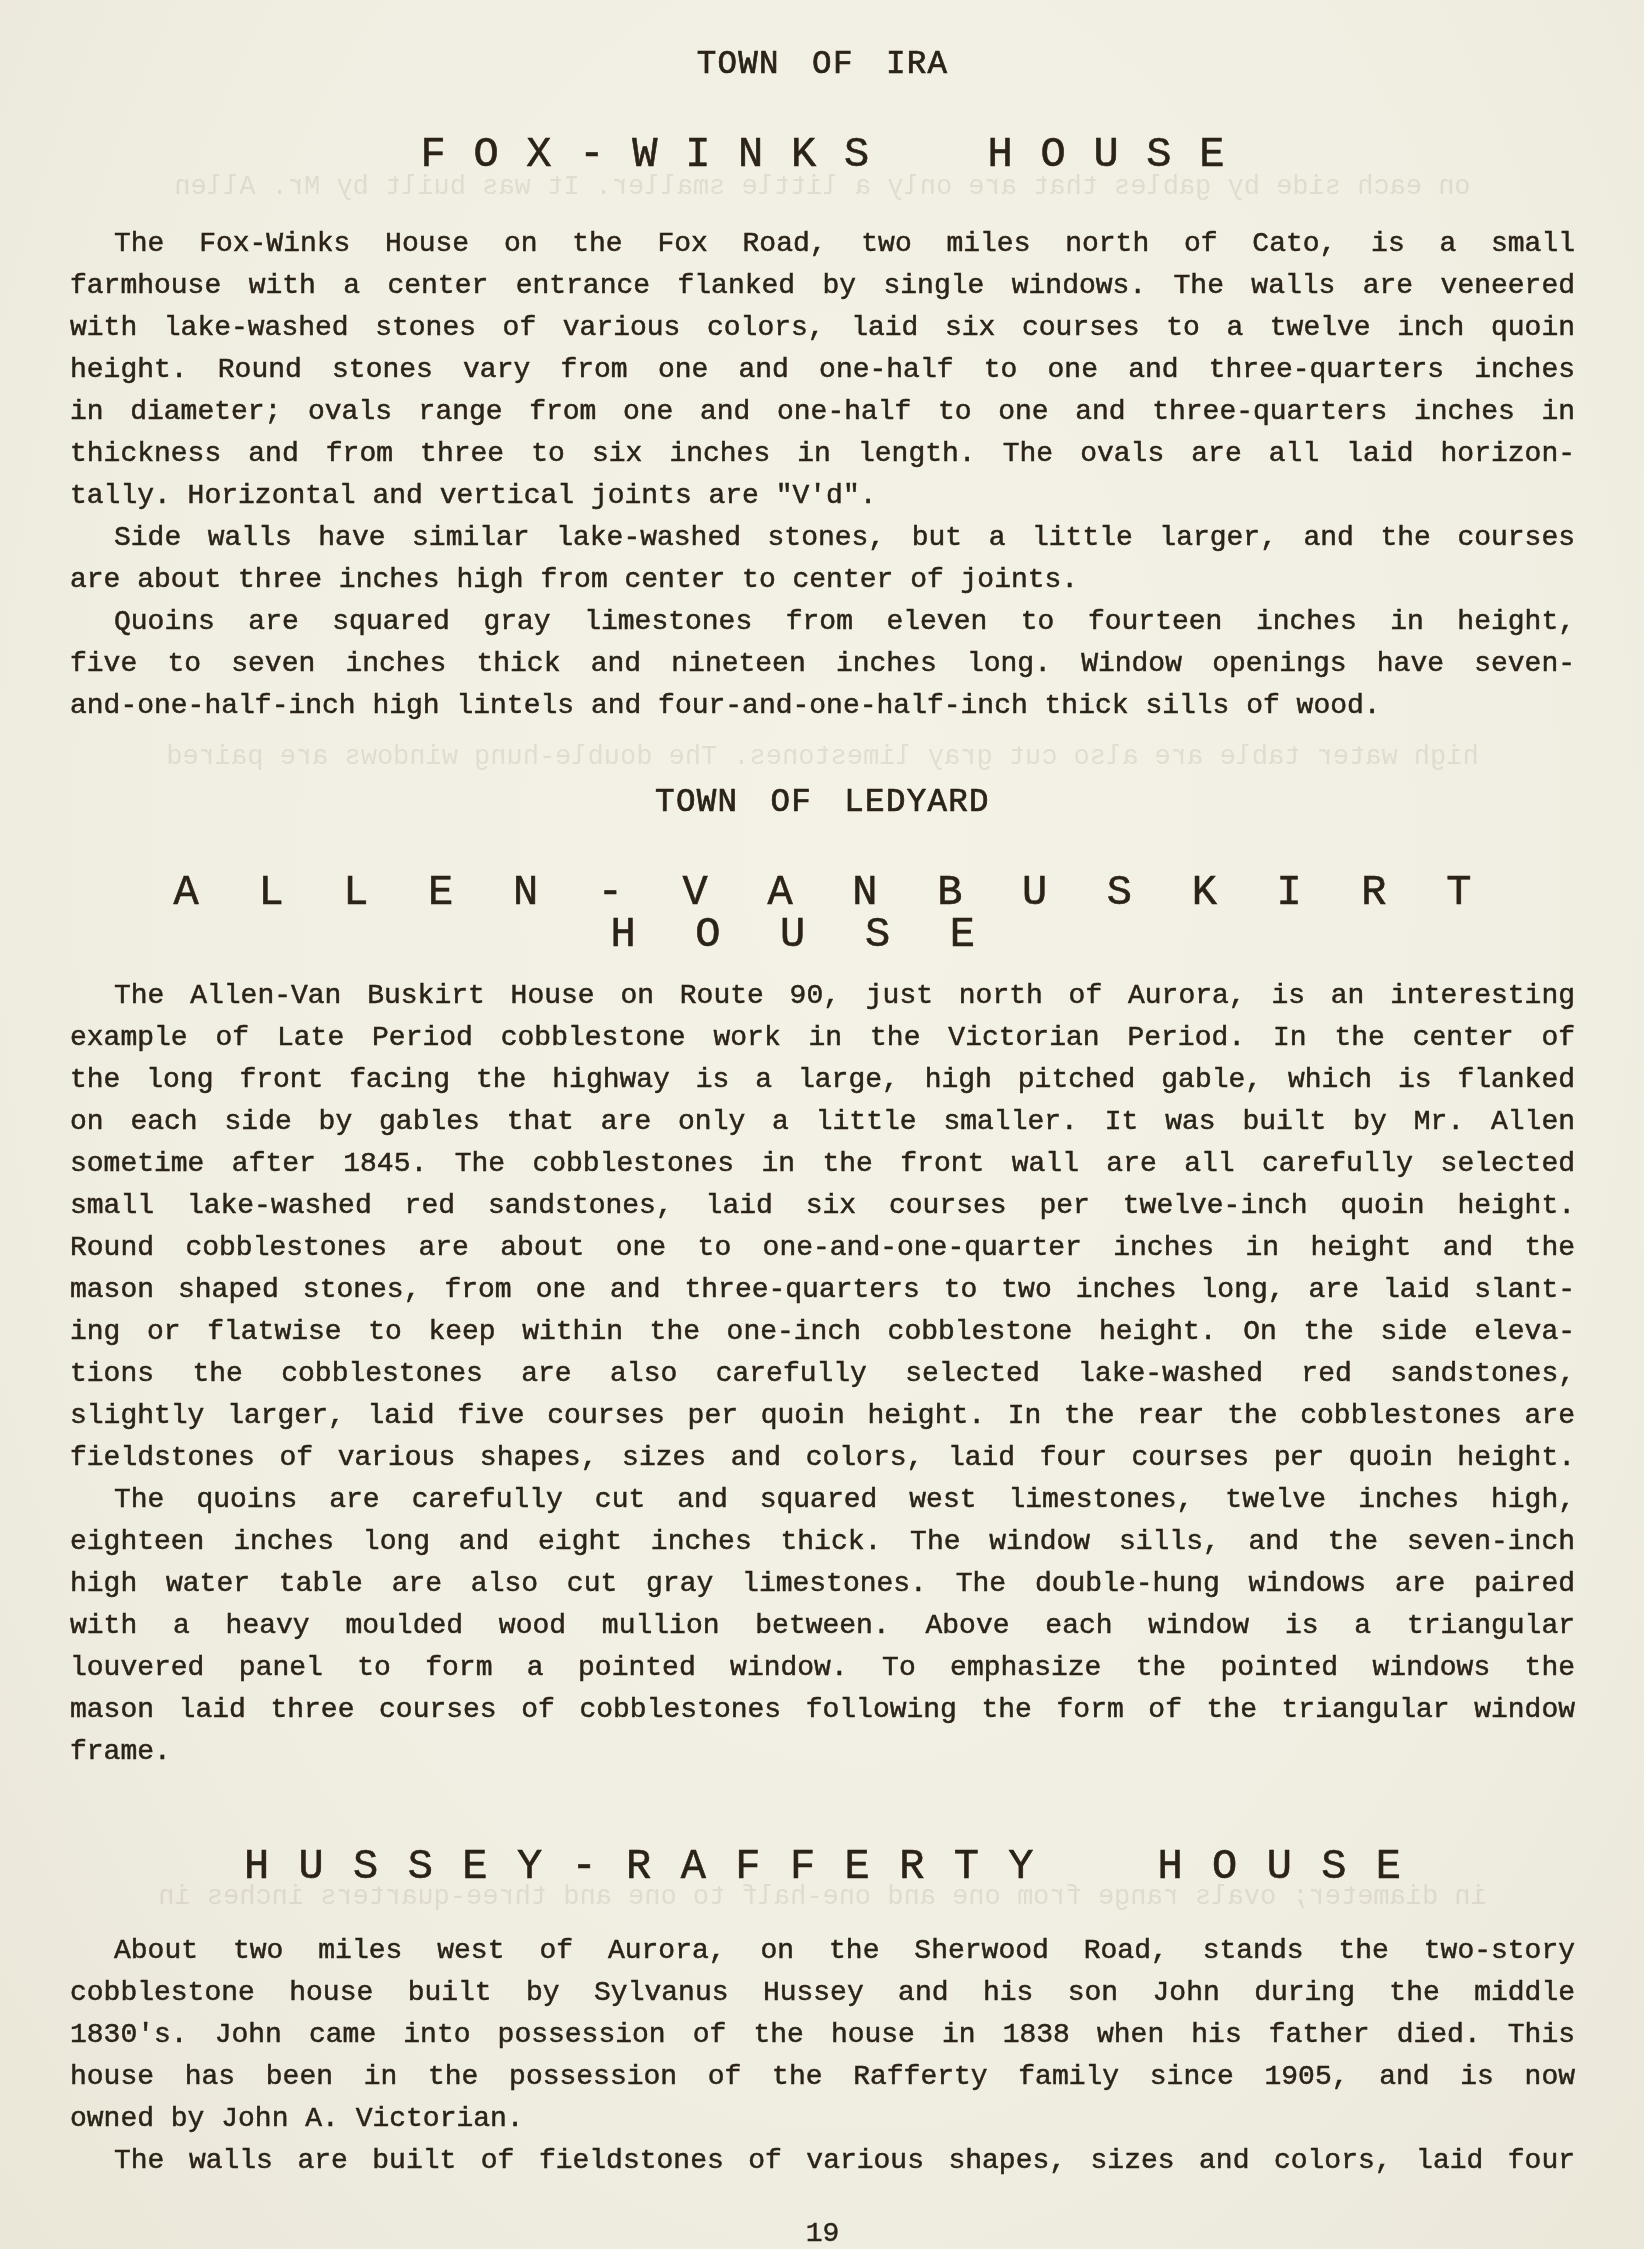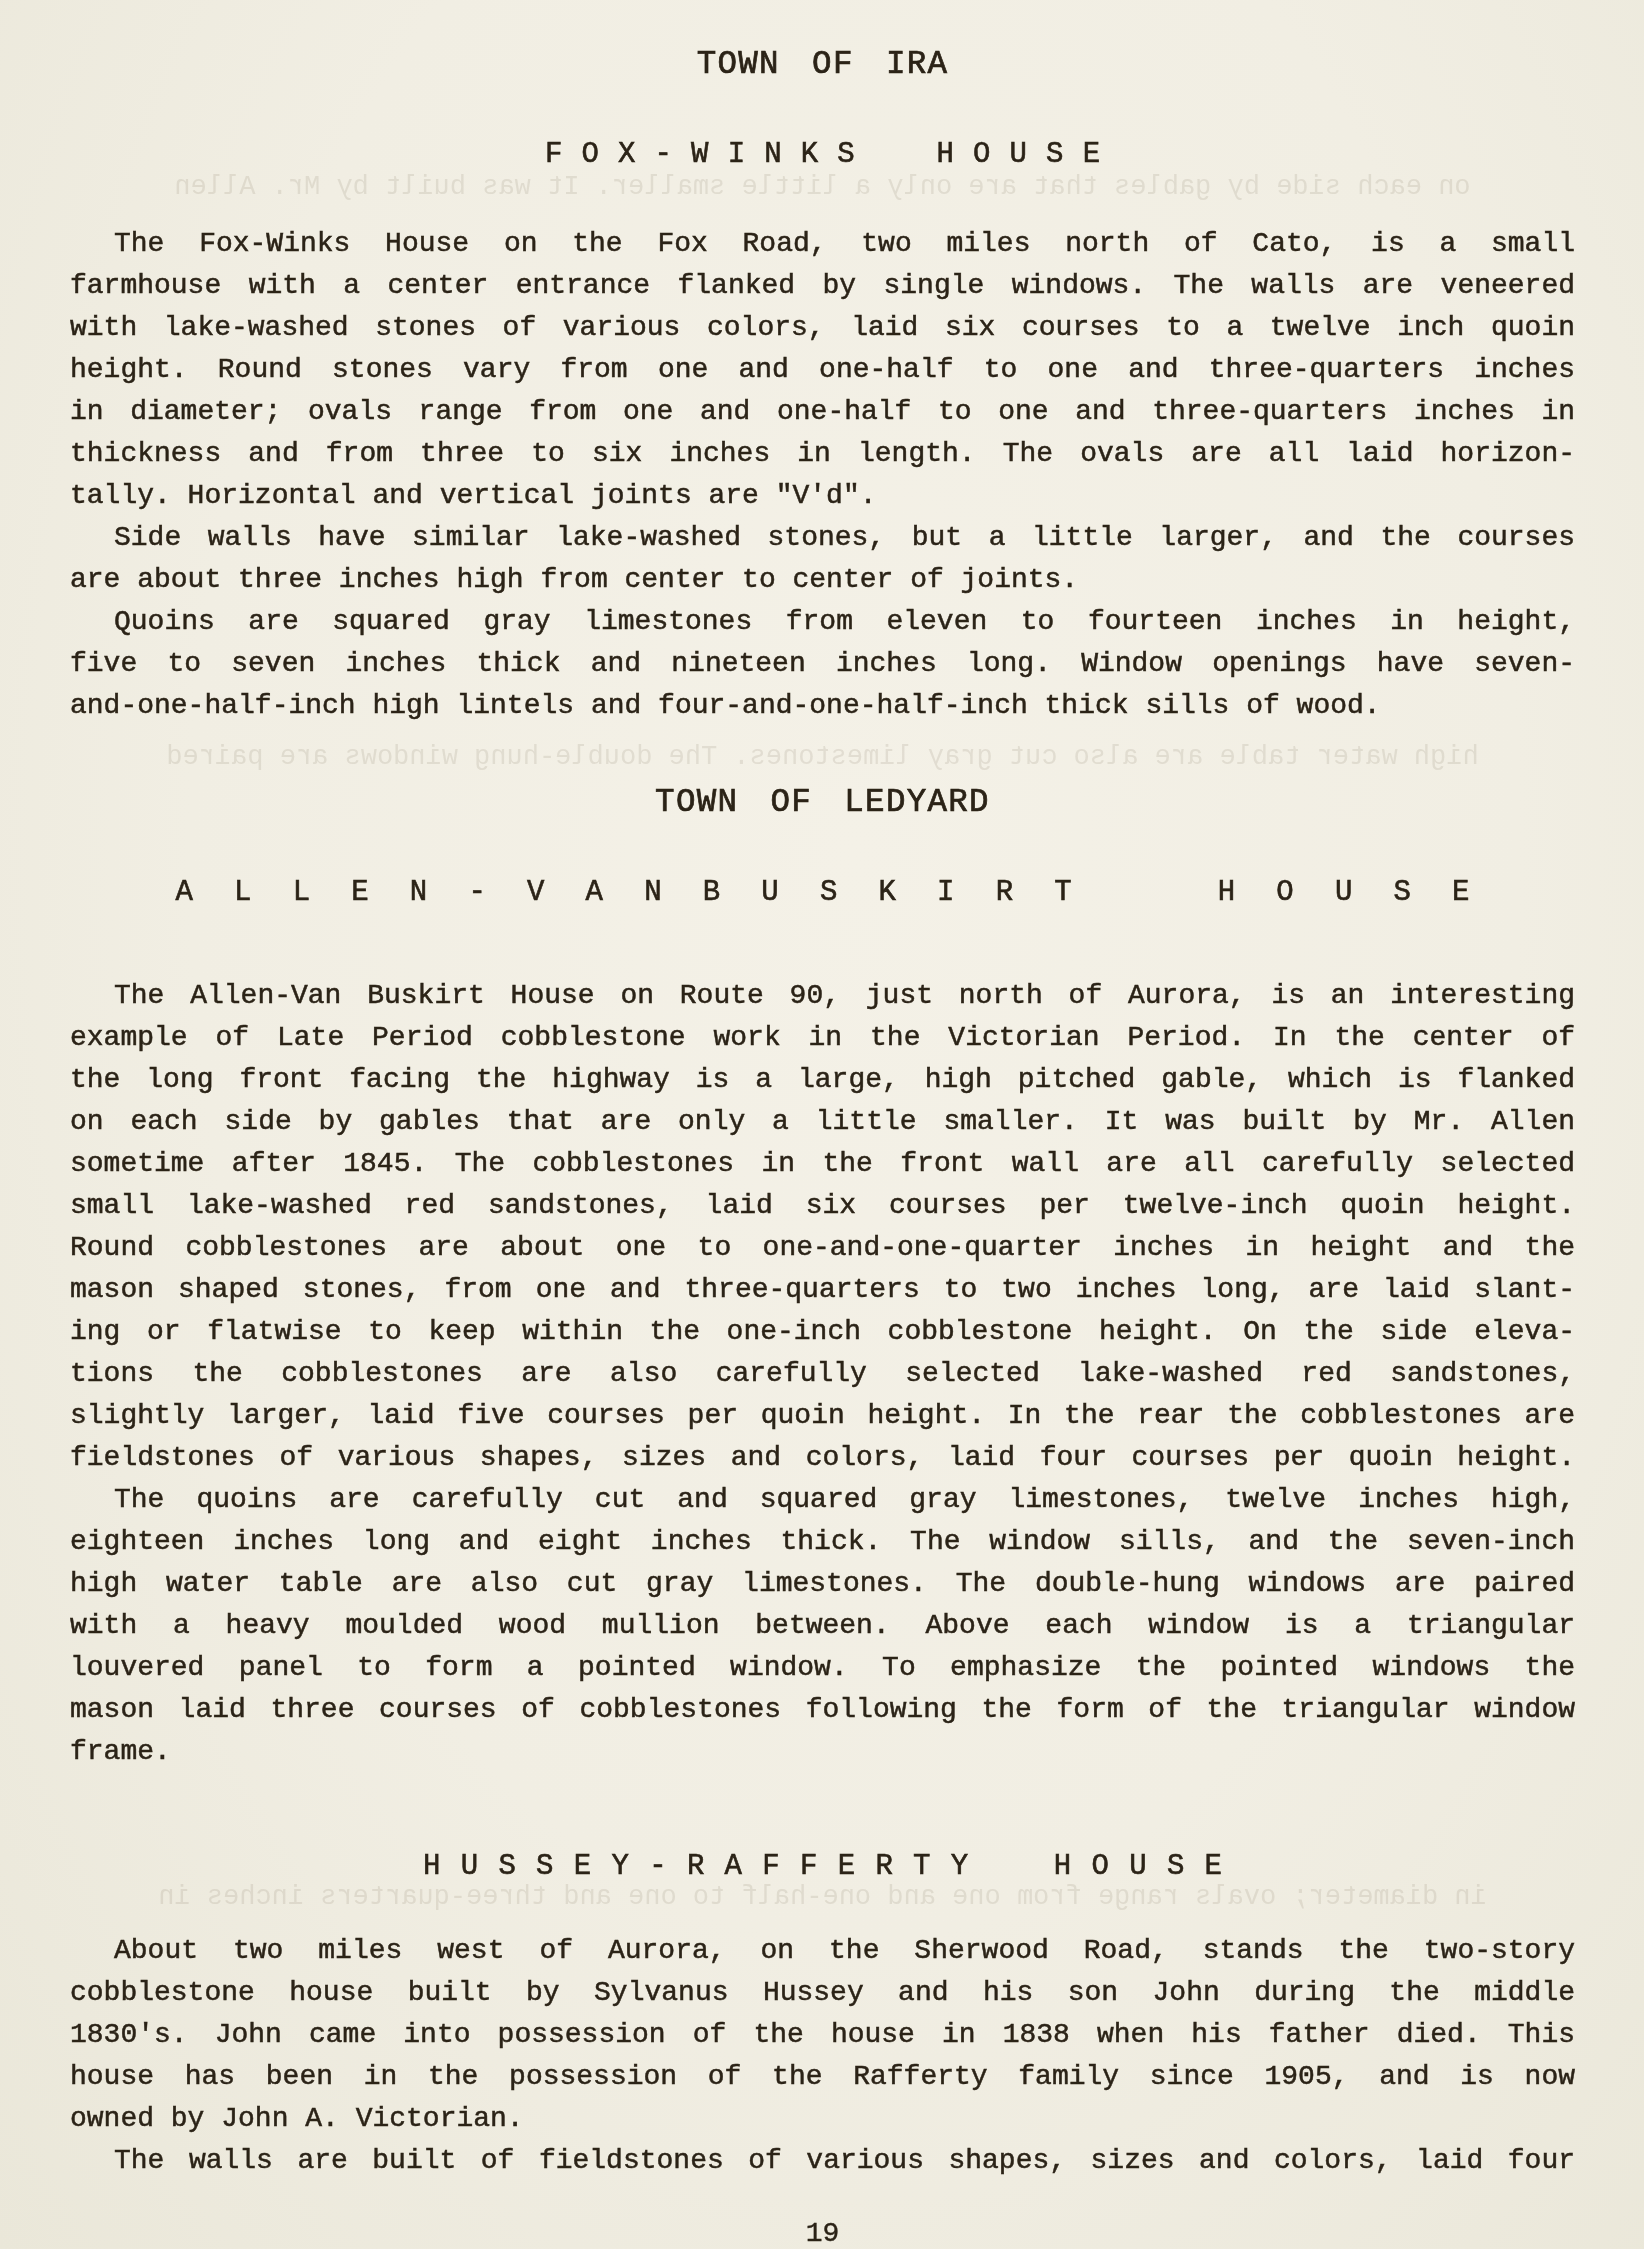--- a/index.html
+++ b/index.html
@@ -34,21 +34,21 @@
   
   .h1{
     font-size:32.5px;line-height:42px;height:42px;
     text-align:center;font-weight:400;
     letter-spacing:0.04em;word-spacing:0.35em;
     -webkit-text-stroke:0.7px currentColor;
     margin:0 0 48px 0;
   }
   .h1.ledyard{margin:55px 0 48px 0;}
   .h2{
-    font-size:29px;line-height:42px;height:42px;
+    font-size:42px;line-height:42px;height:42px;
     text-align:center;font-weight:400;
     letter-spacing:0.66em;word-spacing:0.9em;text-indent:0.66em;
     -webkit-text-stroke:0.6px currentColor;
     margin:0 0 47px 0;
   }
   .h2.allen{letter-spacing:1.42em;word-spacing:1.6em;text-indent:1.42em;margin:0 0 61px 0;}
   .h2.hussey{letter-spacing:0.70em;word-spacing:0.95em;text-indent:0.70em;margin:73px 0 42px 0;}
   .pageno{
     margin-top:37px;
     font-size:28px;line-height:29px;
@@ -115,21 +115,21 @@
     <div class="line">small lake-washed red sandstones, laid six courses per twelve-inch quoin height.</div>
     <div class="line">Round cobblestones are about one to one-and-one-quarter inches in height and the</div>
     <div class="line">mason shaped stones, from one and three-quarters to two inches long, are laid slant-</div>
     <div class="line">ing or flatwise to keep within the one-inch cobblestone height. On the side eleva-</div>
     <div class="line">tions the cobblestones are also carefully selected lake-washed red sandstones,</div>
     <div class="line">slightly larger, laid five courses per quoin height. In the rear the cobblestones are</div>
     <div class="line">fieldstones of various shapes, sizes and colors, laid four courses per quoin height.</div>
   </div>
 
   <div class="para">
-    <div class="line first">The quoins are carefully cut and squared gray limestones, twelve inches high,</div>
+    <div class="line first">The quoins are carefully cut and squared west limestones, twelve inches high,</div>
     <div class="line">eighteen inches long and eight inches thick. The window sills, and the seven-inch</div>
     <div class="line">high water table are also cut gray limestones. The double-hung windows are paired</div>
     <div class="line">with a heavy moulded wood mullion between. Above each window is a triangular</div>
     <div class="line">louvered panel to form a pointed window. To emphasize the pointed windows the</div>
     <div class="line">mason laid three courses of cobblestones following the form of the triangular window</div>
     <div class="line end">frame.</div>
   </div>
 
   <div class="h2 hussey">HUSSEY-RAFFERTY HOUSE</div>
 

